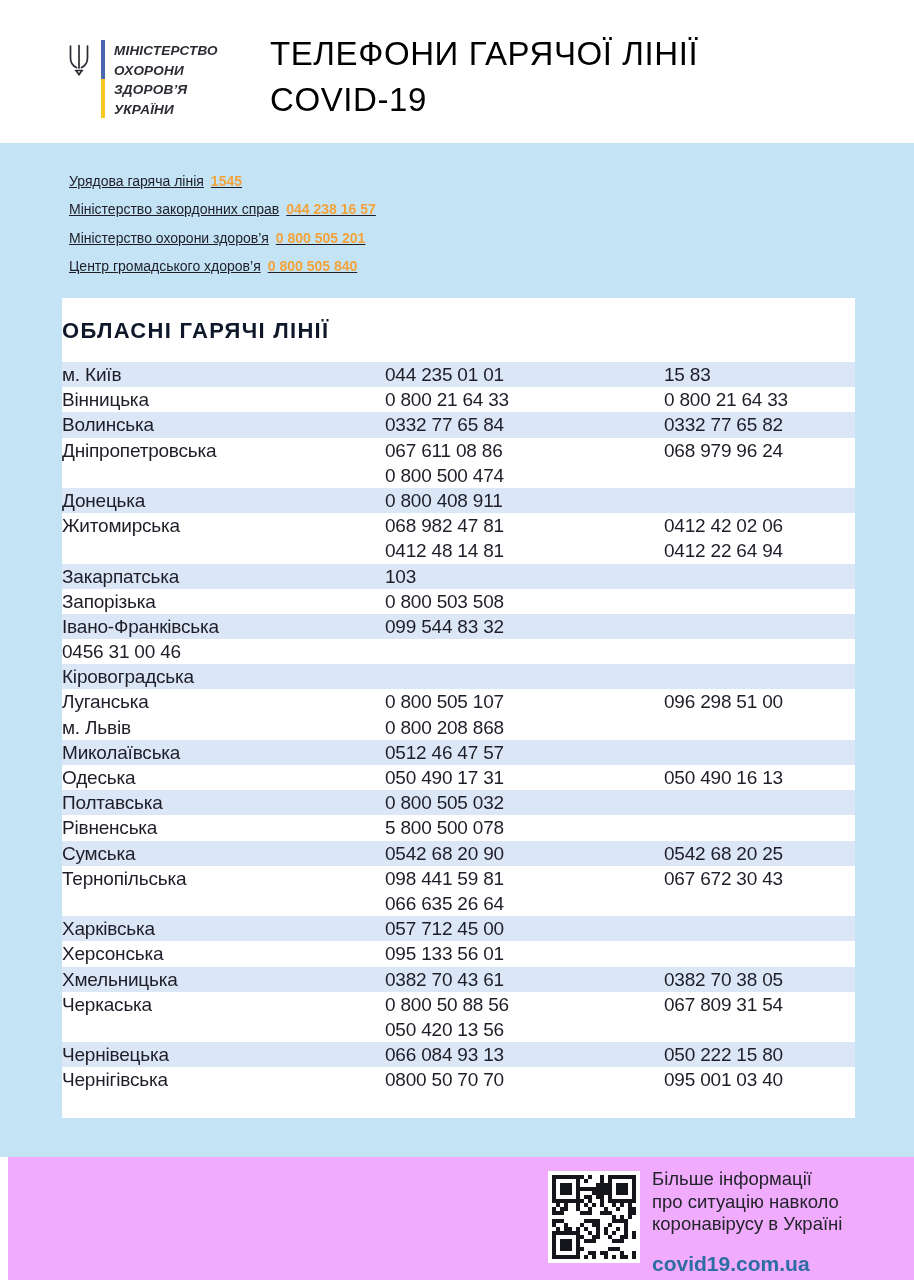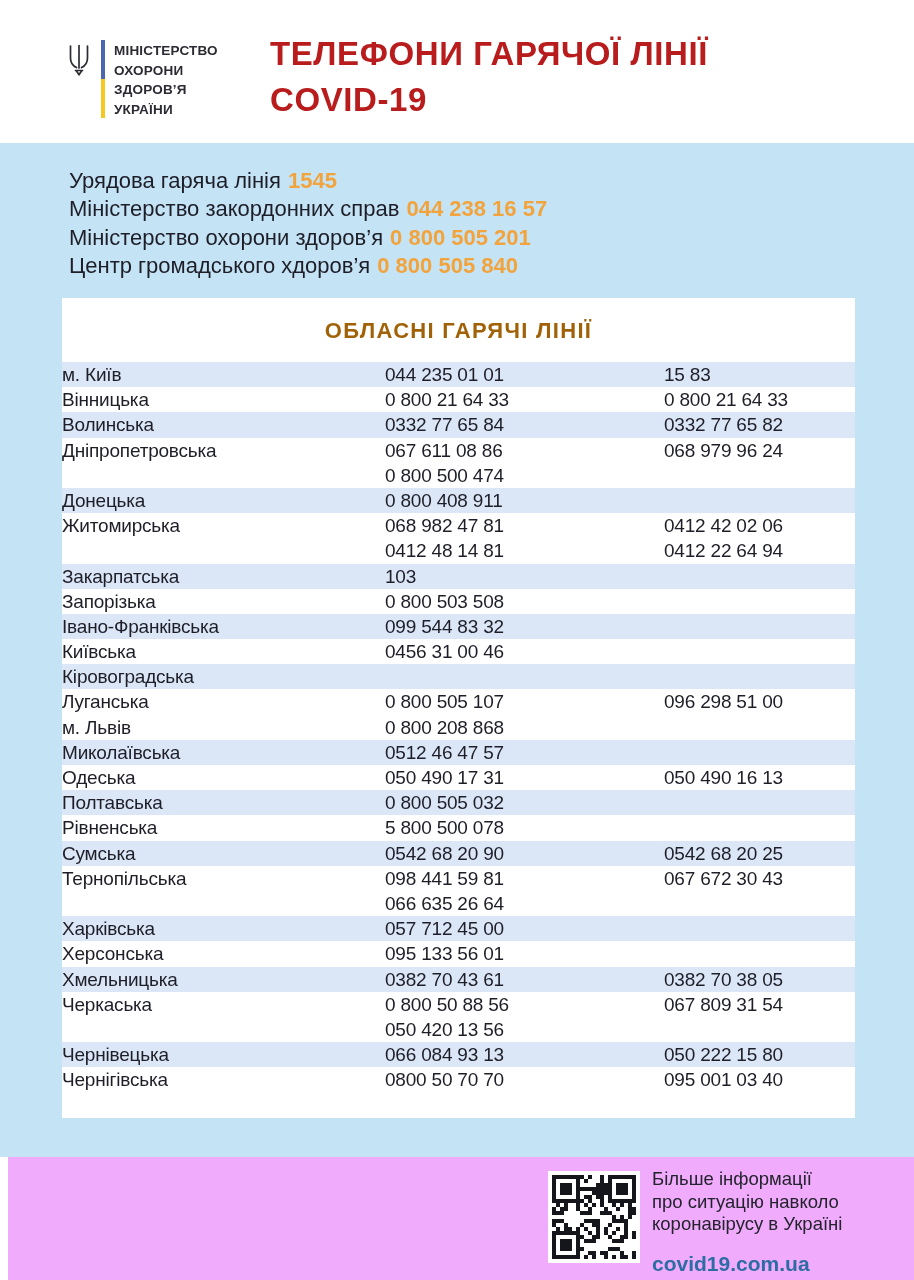--- a/index.html
+++ b/index.html
@@ -14,32 +14,32 @@
   }
   *{margin:0;padding:0;box-sizing:border-box;}
   body{background:#fff;font-family:"Liberation Sans", sans-serif;}
   #page{position:relative;width:914px;height:1280px;background:#fff;overflow:hidden;color:var(--text_dark);}
 
   
   .header{position:absolute;left:0;top:0;width:914px;height:143px;background:#fff;}
   .logo{position:absolute;left:66px;top:40px;display:flex;align-items:flex-start;}
   .logo svg{display:block;margin-top:4px;}
   .logo-bar{width:4px;height:78px;margin-left:9px;background:linear-gradient(to bottom,var(--flag_blue) 0 50%,var(--flag_yellow) 50% 100%);}
-  .logo-name{margin-left:9px;padding-top:1px;}
+  .logo-name{margin-left:9px;padding-top:1px;font-style:italic;}
   .logo-line{font-size:13.5px;line-height:19.5px;font-weight:700;letter-spacing:.2px;color:#2b2b33;text-transform:uppercase;}
-  .page-title{position:absolute;left:270px;top:31px;font-size:33px;line-height:46px;font-weight:700;letter-spacing:.6px;color:#b91c1c;}
+  .page-title{position:absolute;left:270px;top:31px;font-size:33px;line-height:46px;font-weight:400;letter-spacing:.6px;color:#000000;}
 
   
   .blue{position:absolute;left:0;top:143px;width:914px;height:1014px;background:var(--page_blue);}
   .hotlines{position:absolute;left:69px;top:24px;}
-  .hotline{font-size:22px;line-height:28.4px;color:var(--text_dark);font-weight:400;}
+  .hotline{font-size:14px;line-height:28.4px;color:var(--text_dark);font-weight:400;text-decoration:underline;}
   .hl-number{color:var(--accent_orange);font-weight:700;margin-left:7px;}
 
   .panel{position:absolute;left:62px;top:155px;width:793px;height:820px;background:#fff;overflow:hidden;}
-  .panel-title{height:64px;line-height:66px;text-align:center;font-size:22px;font-weight:700;letter-spacing:1.3px;color:#a16207;}
+  .panel-title{height:64px;line-height:66px;text-align:left;font-size:22px;font-weight:700;letter-spacing:1.3px;color:#0f172a;}
   .t-row{display:grid;grid-template-columns:323px 279px 1fr;}
   .t-row.stripe{background:var(--stripe_blue);}
   .t-line{height:25.2px;line-height:25.2px;font-size:19px;letter-spacing:-0.2px;color:var(--text_dark);white-space:nowrap;}
   .c-region{}
 
   
   .footer{position:absolute;left:8px;top:1157px;width:914px;height:157px;background:#f0abfc;}
   .qr{position:absolute;left:540px;top:14px;width:92px;height:92px;background:#fff;}
   .f-text{position:absolute;left:644px;top:11px;}
   .f-line{font-size:18.5px;line-height:22.5px;color:#23232c;}
@@ -172,23 +172,20 @@
           <div class="t-row stripe">
             <div class="c-region">
               <div class="t-line">Івано-Франківська</div>
             </div>
             <div>
               <div class="t-line">099 544 83 32</div>
             </div>
             <div></div>
           </div>
           <div class="t-row">
-            <div class="c-region">
-              <div class="t-line">Київська</div>
-            </div>
             <div>
               <div class="t-line">0456 31 00 46</div>
             </div>
             <div></div>
           </div>
           <div class="t-row stripe">
             <div class="c-region">
               <div class="t-line">Кіровоградська</div>
             </div>
             <div></div>

